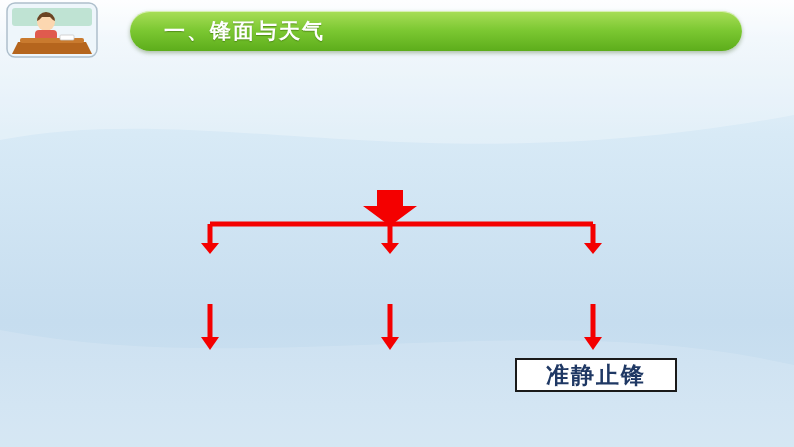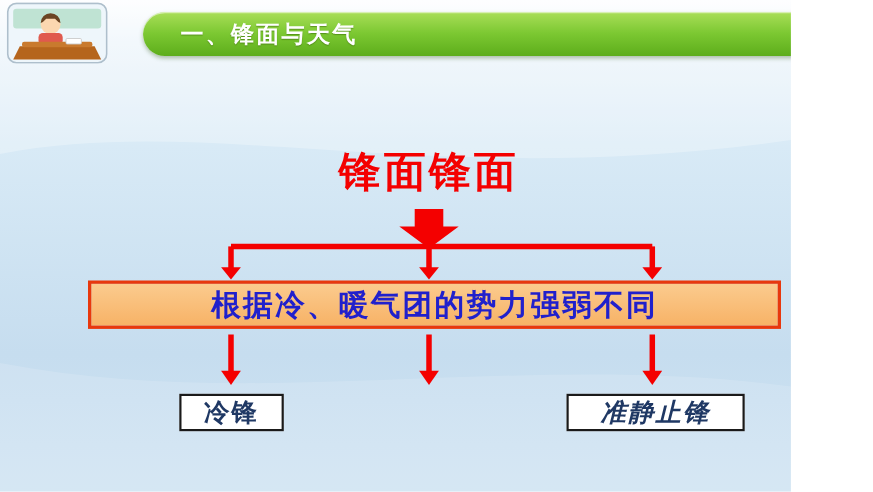--- a/index.html
+++ b/index.html
@@ -1,21 +1,21 @@
 <!DOCTYPE html>
 <html><head>
 <meta charset="utf-8">
 <style>
   * { box-sizing: border-box; margin: 0; padding: 0; }
   html, body { background: #ffffff; }
   body { font-family: "Liberation Sans", "DejaVu Sans", sans-serif; }
 
   .slide {
     position: relative;
-    width: 719px; height: 447px;
+    width: 794px; height: 447px;
     overflow: hidden;
     background: linear-gradient(180deg,
       #fdfeff 0%, #edf5fb 9%, #d8eaf6 30%, #c6ddef 72%, #cfe3f2 100%);
     padding-left: 32px;
   }
 
   .bg-wave { position: absolute; left: 0; top: 0; width: 794px; height: 447px; }
 
   
   .illustration { position: absolute; left: 6px; top: 2px; width: 92px; height: 56px; }
@@ -59,21 +59,21 @@
   }
 
   .leaf {
     position: absolute; top: 358px; height: 34px;
     background: #ffffff; border: 2px solid #1a1a1a;
     display: flex; align-items: center; justify-content: center;
     font-size: 23px; font-weight: bold; color: #1f3864; letter-spacing: 2px;
   }
   .leaf-0 { left: 163px; width: 95px; }
   .leaf-1 { left: 343px; width: 95px; }
-  .leaf-2 { left: 515px; width: 162px; font-style: italic; }
+  .leaf-2 { left: 515px; width: 162px; }
 </style>
 </head>
 <body>
 
 <div class="slide">
 
   <svg class="bg-wave" viewBox="0 0 794 447" aria-hidden="true">
     <path d="M0,140 C210,100 420,185 794,115 L794,0 L0,0 Z" fill="rgba(255,255,255,0.28)"></path>
     <path d="M0,447 L0,330 C260,380 530,305 794,365 L794,447 Z" fill="rgba(255,255,255,0.14)"></path>
   </svg>
@@ -87,21 +87,20 @@
     <path d="M12,40 L80,40 L86,52 L6,52 Z" fill="#b5651d"></path>
     <rect x="14" y="36" width="64" height="5" rx="2" fill="#c97a2e"></rect>
     <rect x="54" y="33" width="14" height="5" rx="1" fill="#ffffff" stroke="#c9c9c9" stroke-width="0.8"></rect>
   </svg>
 
   <div class="banner">
     <span class="banner-title">一、锋面与天气</span>
   </div>
 
 
-  <div class="diagram-title">锋面锋面</div>
 
   <svg class="arrows" viewBox="0 0 794 447" aria-hidden="true">
     <g fill="#f40000" stroke="#f40000">
 
       <path stroke="none" d="M377,190 L403,190 L403,206 L417,206 L390,226 L363,206 L377,206 Z"></path>
 
       <line x1="210" y1="224" x2="593" y2="224" stroke-width="5"></line>
 
       <line x1="210" y1="224" x2="210" y2="244" stroke-width="5"></line>
       <polygon stroke="none" points="201,243 219,243 210,254"></polygon>
@@ -112,24 +111,18 @@
 
       <line x1="210" y1="304" x2="210" y2="338" stroke-width="5"></line>
       <polygon stroke="none" points="201,337 219,337 210,350"></polygon>
       <line x1="390" y1="304" x2="390" y2="338" stroke-width="5"></line>
       <polygon stroke="none" points="381,337 399,337 390,350"></polygon>
       <line x1="593" y1="304" x2="593" y2="338" stroke-width="5"></line>
       <polygon stroke="none" points="584,337 602,337 593,350"></polygon>
     </g>
   </svg>
 
-  <div class="criteria-box">
-    <span class="criteria-text">根据冷、暖气团的势力强弱不同</span>
-  </div>
 
-  <div class="leaf leaf-0">
-    <span>冷锋</span>
-  </div>
   <div class="leaf leaf-2">
     <span>准静止锋</span>
   </div>
 
 </div>
 
 </body></html>

